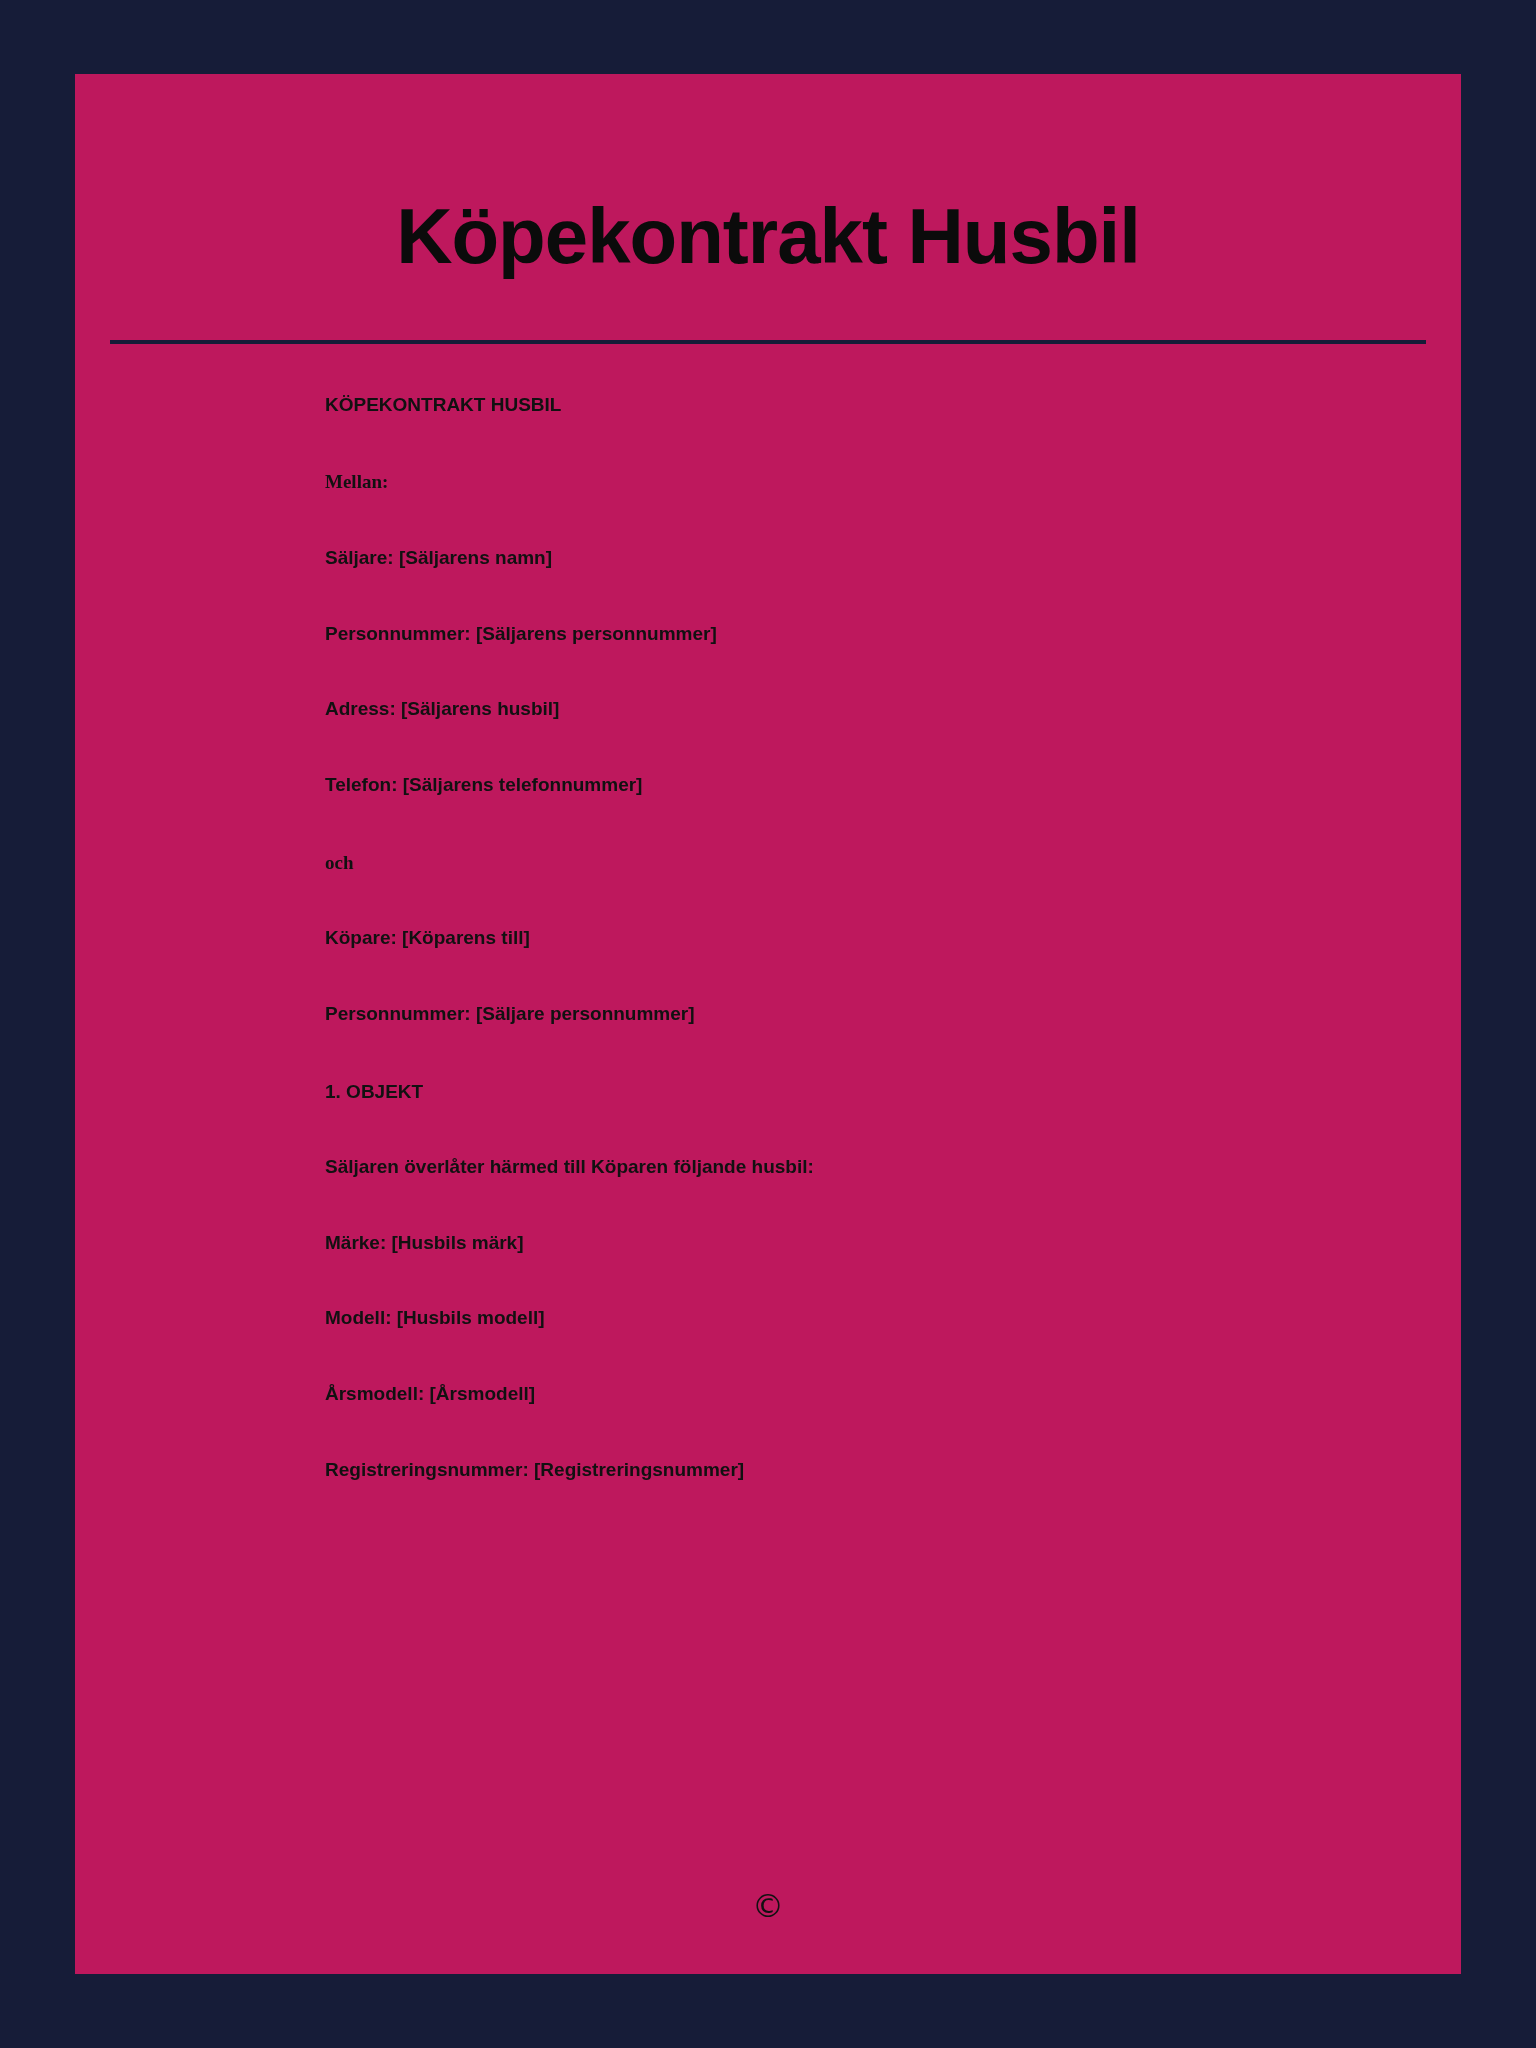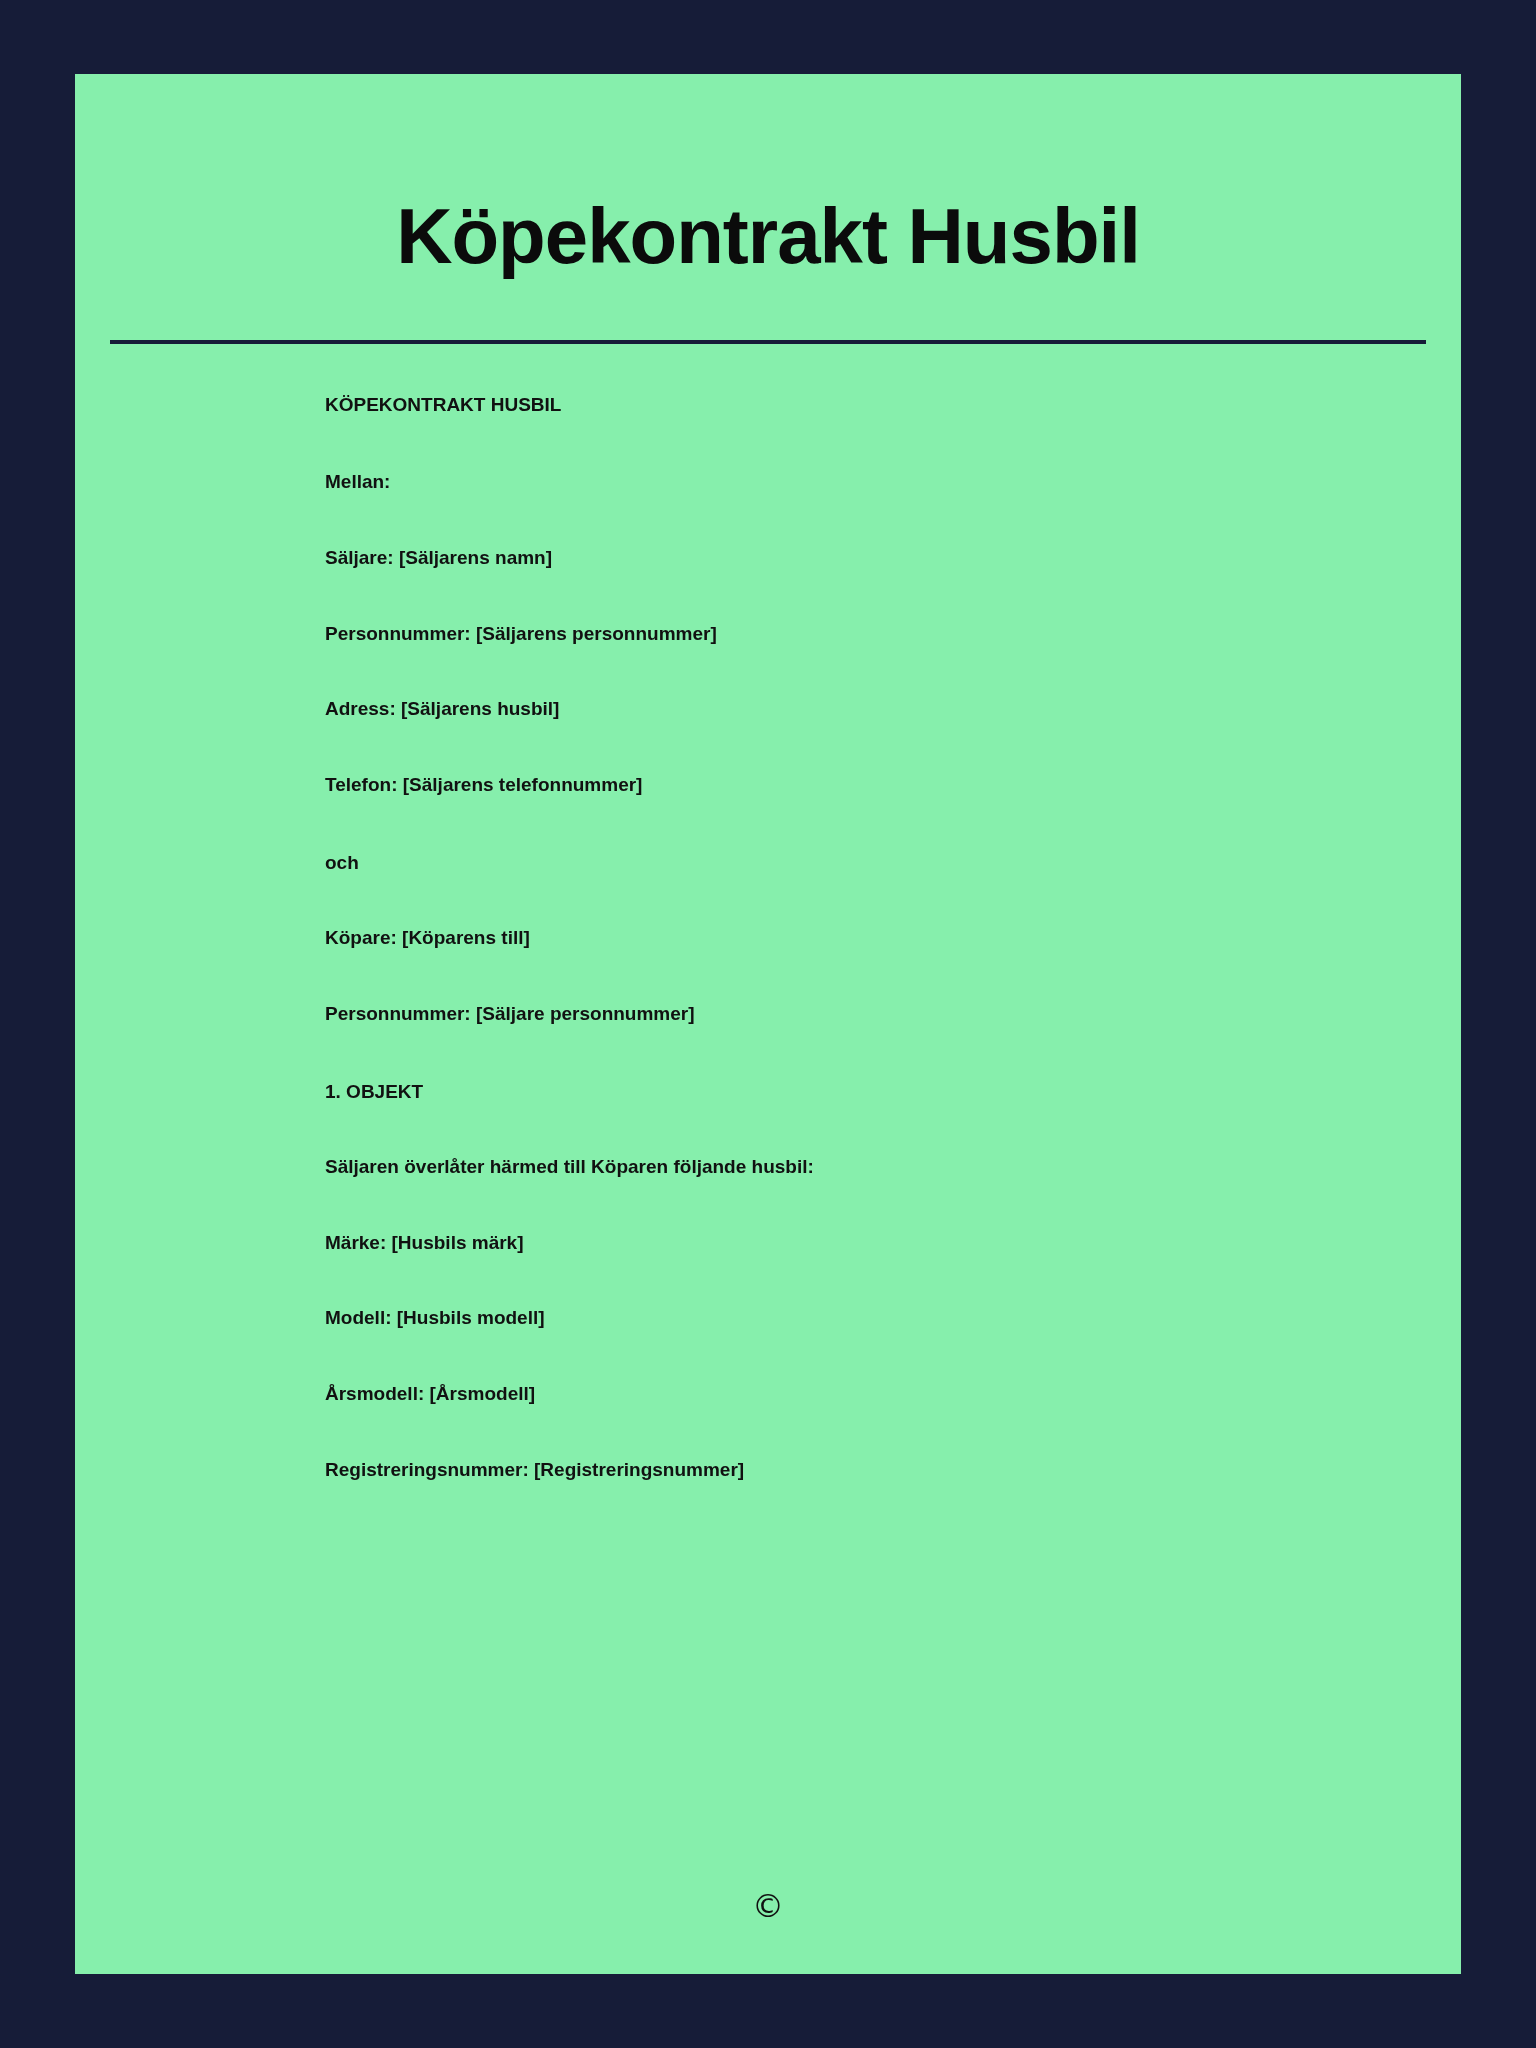--- a/index.html
+++ b/index.html
@@ -12,21 +12,21 @@
     background: #161c38;
     font-family: "Liberation Sans", sans-serif;
     overflow: hidden;
   }
   .page {
     position: absolute;
     left: 75px;
     top: 74px;
     width: 1386px;
     height: 1900px;
-    background: #86efac;
+    background: #be185d;
     box-sizing: border-box;
   }
   .title-area {
     padding: 120px 50px 0 50px;
     text-align: center;
   }
   .doc-title {
     font-size: 78px;
     font-weight: bold;
     color: #0b0b0b;
@@ -43,20 +43,21 @@
   }
   .content p {
     margin: 0 0 50px 0;
     font-size: 19px;
     font-weight: bold;
     color: #111;
     line-height: 1.35;
   }
   .content p.gap-top {
     margin-top: 52px;
+    font-family: Liberation Serif, serif;
   }
   .content p.section-head {
     margin-top: 52px;
   }
   .footer {
     position: absolute;
     left: 0;
     right: 0;
     bottom: 50px;
     text-align: center;

